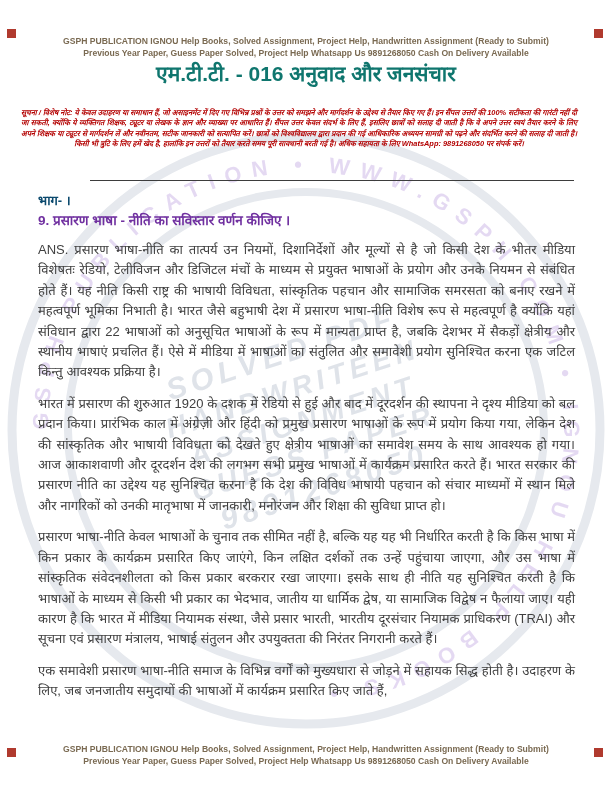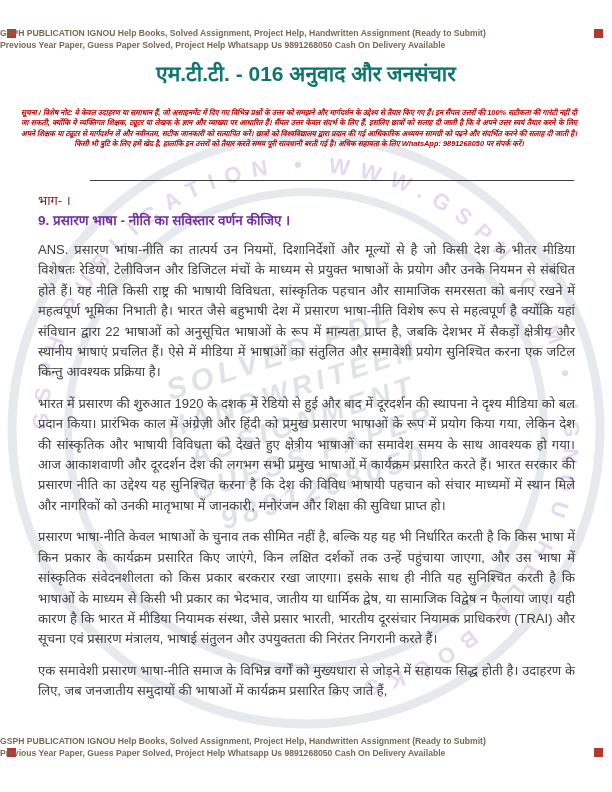--- a/index.html
+++ b/index.html
@@ -18,22 +18,22 @@
   .wm-ring-text{font-family:"Liberation Sans","DejaVu Sans",sans-serif;font-weight:bold;
            fill:#dccdee;letter-spacing:10px;opacity:.75;}
   
   .corner{position:absolute;width:9px;height:9px;background:#b03a2e;}
   .corner.tl{left:7px;top:29px;}
   .corner.tr{left:594px;top:29px;}
   .corner.bl{left:7px;top:748px;}
   .corner.br{left:594px;top:748px;}
   
   .hdr,.ftr{
-    position:absolute;left:0;width:612px;
-    color:#7a6a52;font-size:8.6px;line-height:11.8px;font-weight:bold;
+    position:absolute;left:0;width:612px;text-align:center;
+    color:#7a6a52;font-size:8.6px;line-height:11.8px;font-weight:bold;margin-top:8px;
   }
   .hdr{top:28px;}
   .ftr{top:736px;}
   
   .title{
     position:absolute;left:0;top:61px;width:612px;margin:0;
     text-align:center;color:#0f766e;
     font-size:21px;line-height:26px;font-weight:bold;
     font-family:"Liberation Sans","DejaVu Sans",sans-serif;
   }
@@ -42,21 +42,21 @@
     position:absolute;left:20px;top:107px;width:556px;margin:1px;
     color:#b30000;font-size:7.4px;line-height:10.3px;
     font-weight:bold;font-style:italic;
     text-align:justify;text-align-last:center;
   }
   
   .rule{position:absolute;left:90px;top:180px;width:484px;height:0;border-top:1.2px solid #3d3d3d;}
   
   .section{
     position:absolute;left:38px;top:191px;
-    color:#7f1d1d;font-size:13px;font-weight:normal;
+    color:#0c4a6e;font-size:13px;font-weight:bold;
   }
   .question{
     position:absolute;left:38px;top:212px;margin:0;width:537px;
     color:#7030a0;font-size:13.5px;line-height:18px;font-weight:bold;
   }
   
   .body{
     position:absolute;left:38px;top:240px;width:537px;
     color:#404040;font-size:13px;line-height:20.4px;
     text-align:justify;

